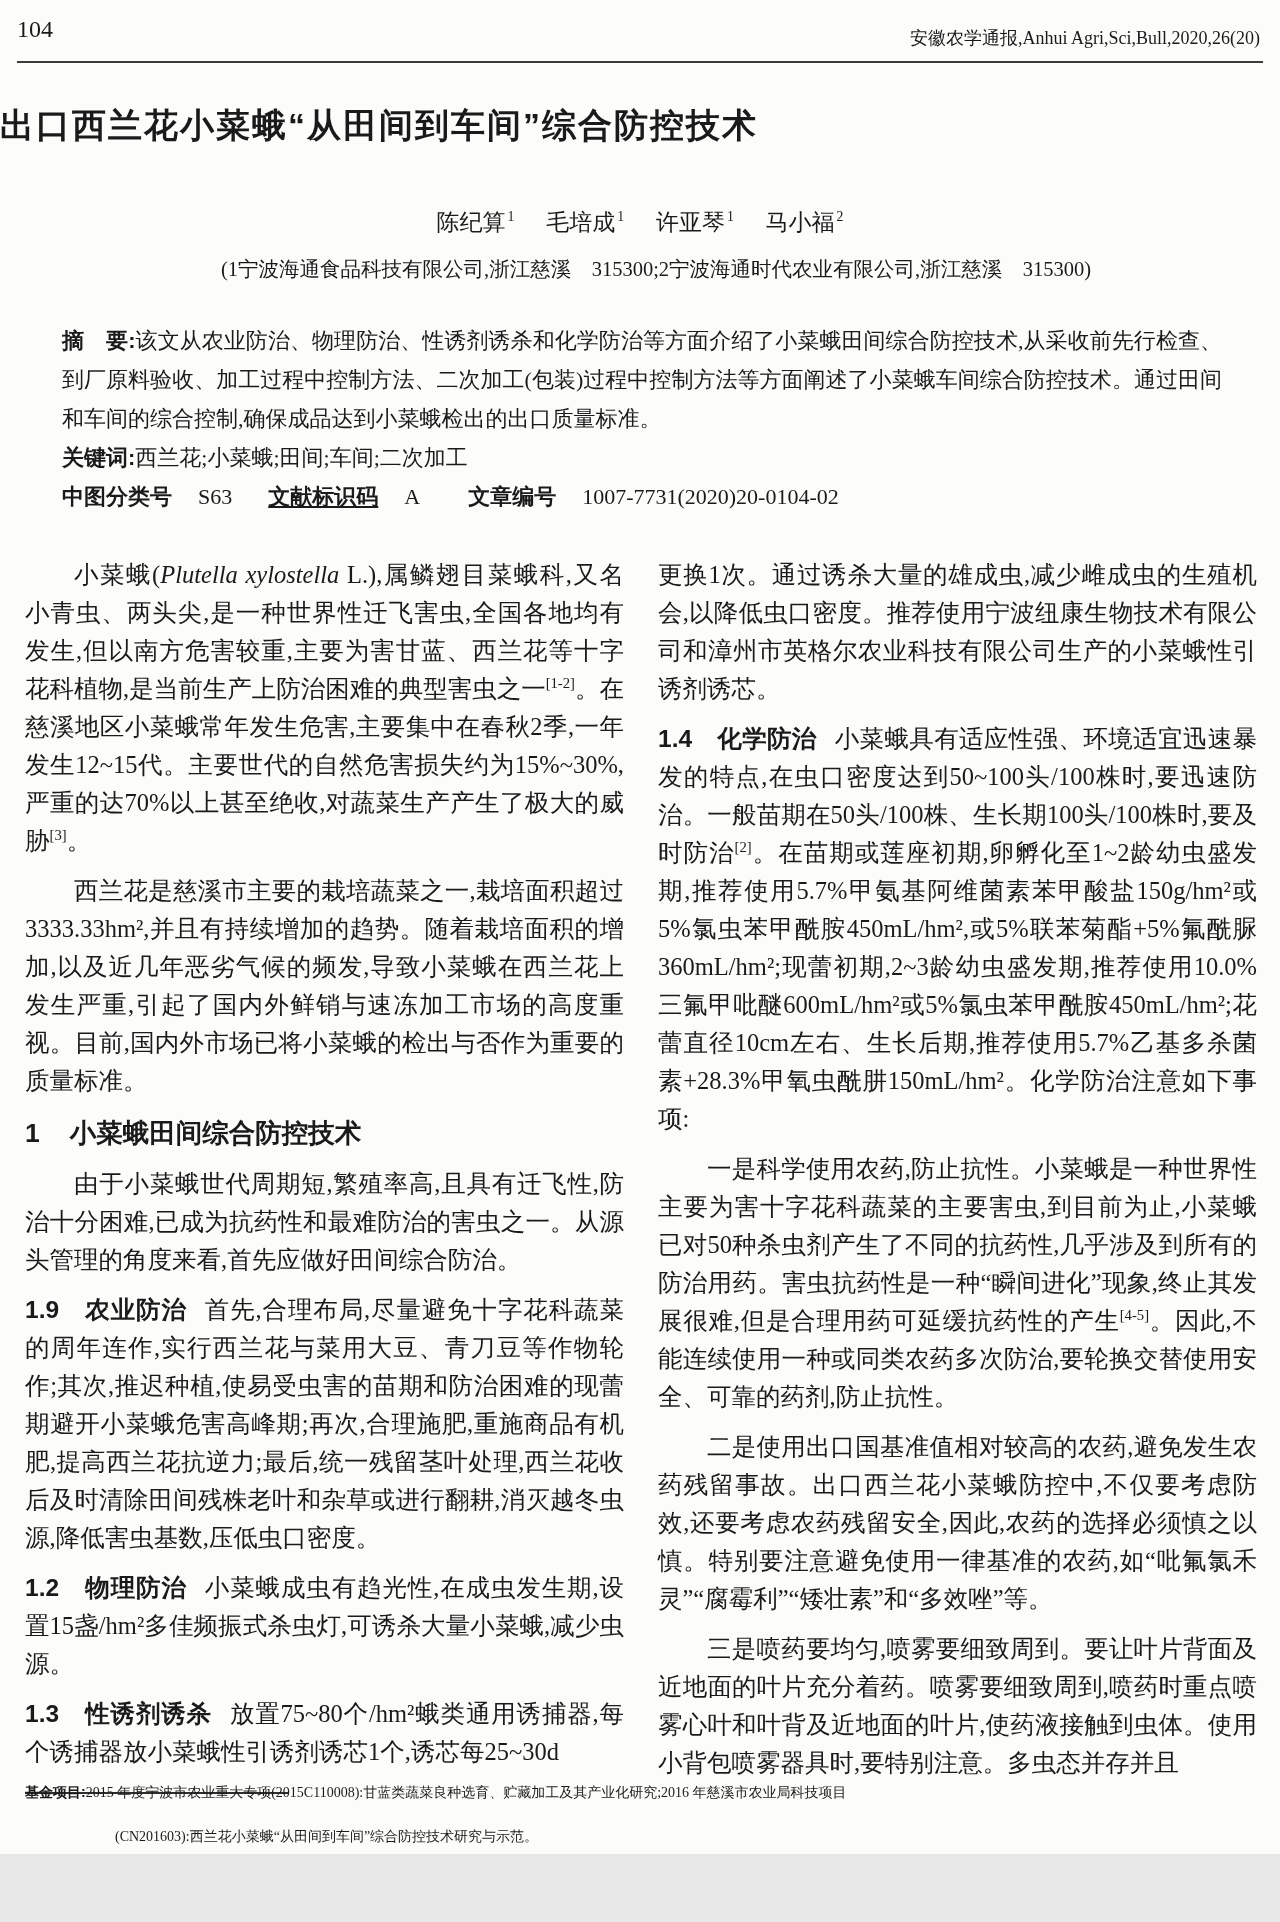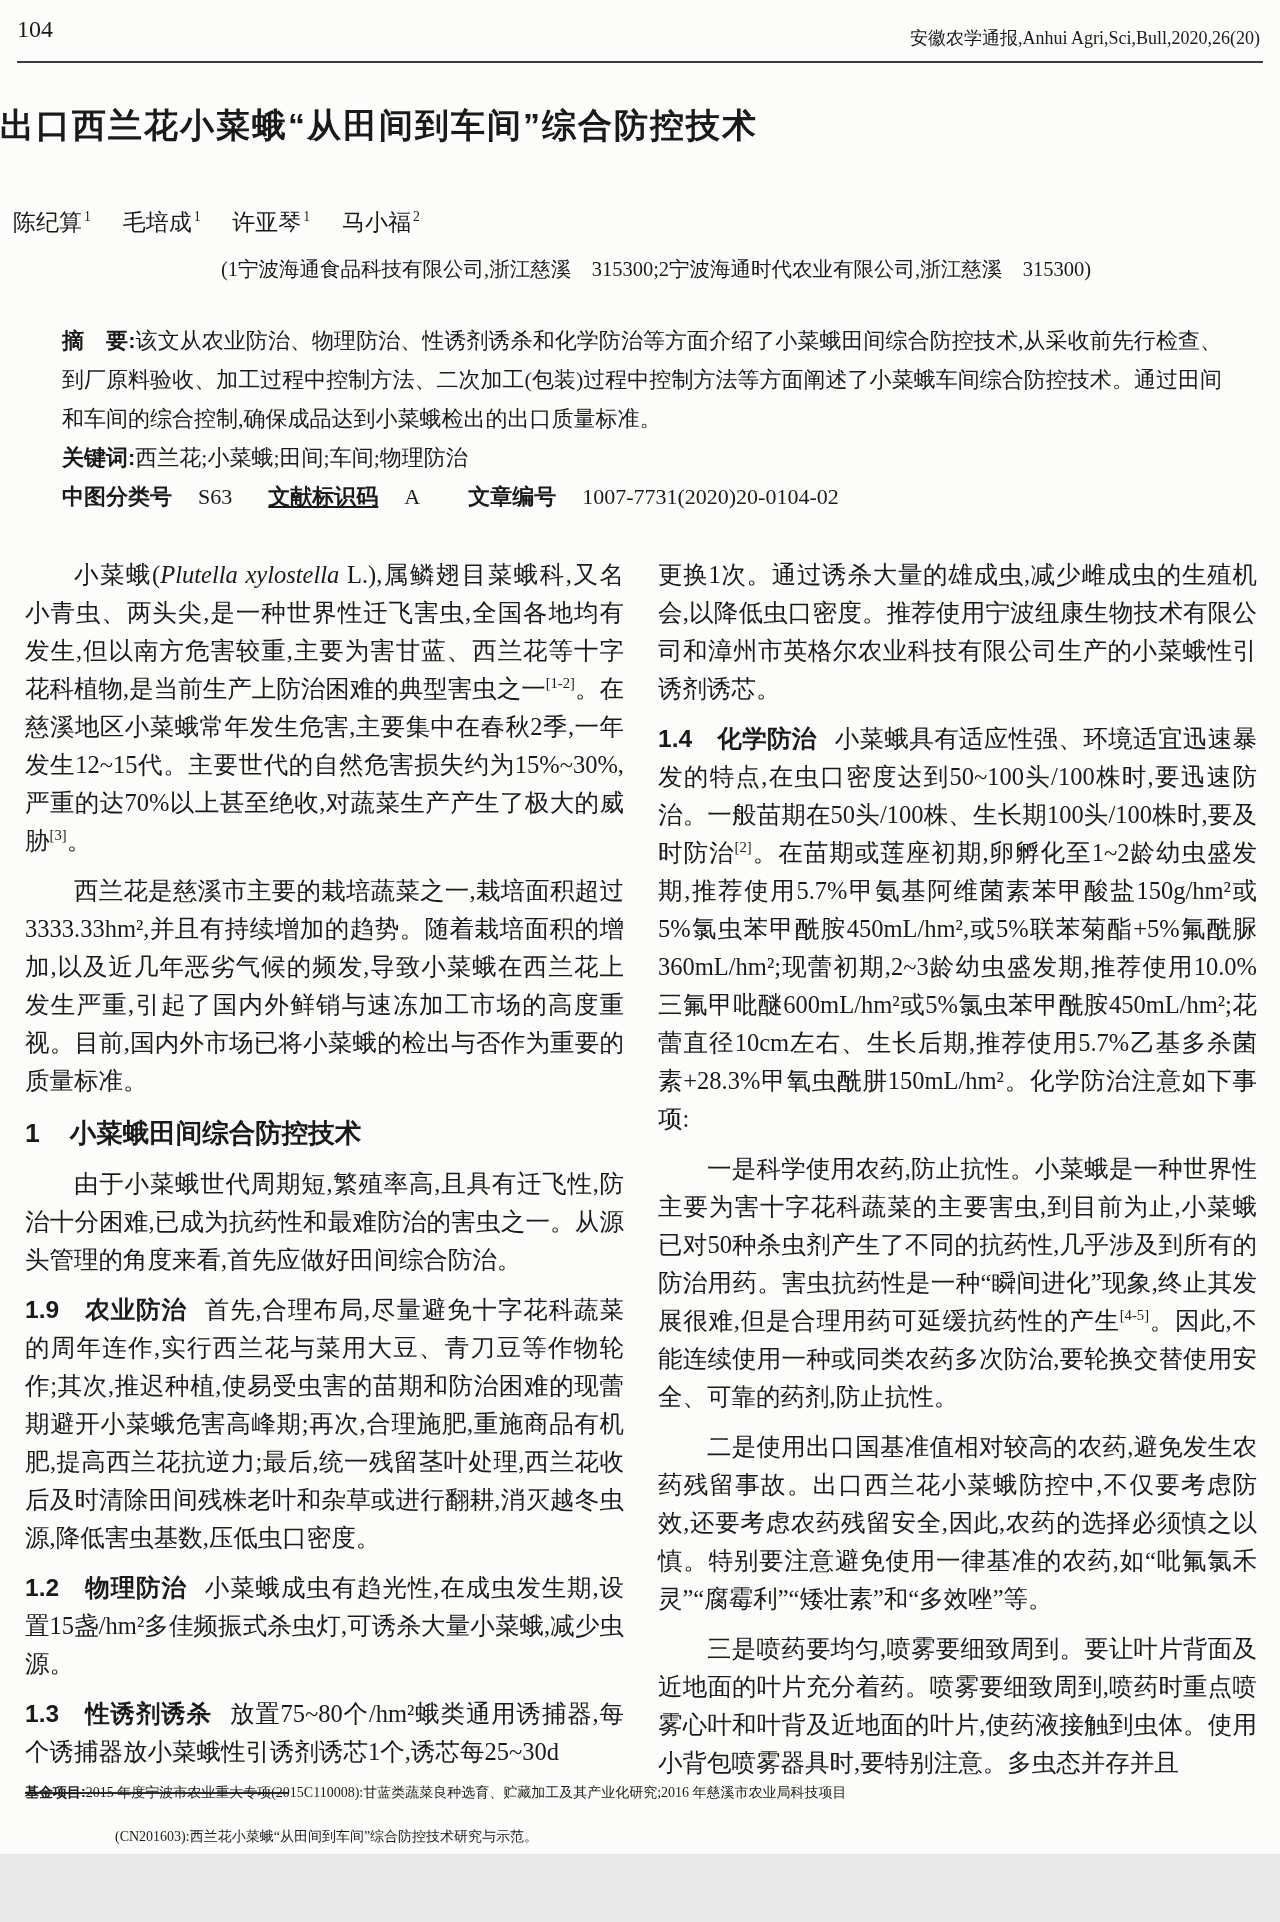--- a/index.html
+++ b/index.html
@@ -16,21 +16,21 @@
   .pagenum{position:absolute;top:16px;left:17px;font-size:24px;}
   .journal-cite{position:absolute;top:26px;right:20px;font-size:18px;}
   .header-rule{position:absolute;top:61px;left:17px;right:17px;height:2px;background:#3c3c3c;}
   
   .article-title{
     position:absolute;top:103px;left:0;width:100%;
     margin:0;
     font-family:"Liberation Sans","DejaVu Sans",sans-serif;
     font-weight:bold;font-size:34px;letter-spacing:2px;
   }
-  .authors{position:absolute;top:207px;left:0;width:100%;text-align:left;font-size:23px;}
+  .authors{position:absolute;top:207px;left:0;width:100%;text-align:center;font-size:23px;}
   .author{margin:0 13px;}
   .author .sup{margin-left:2px;}
   .affiliation{position:absolute;top:255px;left:16px;width:100%;text-align:center;font-size:20.5px;}
   .meta{position:absolute;top:321px;left:62px;right:58px;font-size:22px;line-height:39px;text-align:justify;}
   .meta .blab,.label{font-family:"Liberation Sans","DejaVu Sans",sans-serif;font-weight:bold;}
   .classline{text-align:left;}
   .classline .v{margin-left:26px;}
   .classline .g1{margin-left:36px;text-decoration:underline;}
   .classline .g2{margin-left:48px;}
   
@@ -74,21 +74,21 @@
     <span class="author"><span>陈纪算</span><span class="sup">1</span></span>
     <span class="author"><span>毛培成</span><span class="sup">1</span></span>
     <span class="author"><span>许亚琴</span><span class="sup">1</span></span>
     <span class="author"><span>马小福</span><span class="sup">2</span></span>
   </div>
 
   <div class="affiliation">(1宁波海通食品科技有限公司,浙江慈溪　315300;2宁波海通时代农业有限公司,浙江慈溪　315300)</div>
 
   <div class="meta">
     <div class="abstract"><span class="blab">摘　要:</span><span>该文从农业防治、物理防治、性诱剂诱杀和化学防治等方面介绍了小菜蛾田间综合防控技术,从采收前先行检查、到厂原料验收、加工过程中控制方法、二次加工(包装)过程中控制方法等方面阐述了小菜蛾车间综合防控技术。通过田间和车间的综合控制,确保成品达到小菜蛾检出的出口质量标准。</span></div>
-    <div class="keywordsline"><span class="blab">关键词:</span><span>西兰花;小菜蛾;田间;车间;物理防治</span></div>
+    <div class="keywordsline"><span class="blab">关键词:</span><span>西兰花;小菜蛾;田间;车间;二次加工</span></div>
     <div class="classline">
       <span class="blab">中图分类号</span><span class="v">S63</span><span class="blab g1">文献标识码</span><span class="v">A</span><span class="blab g2">文章编号</span><span class="v">1007-7731(2020)20-0104-02</span>
     </div>
   </div>
 
   <div class="columns">
 
     <div class="col">
       <p class="indent"><span>小菜蛾(</span><span class="latin">Plutella xylostella</span><span> L.),属鳞翅目菜蛾科,又名小青虫、两头尖,是一种世界性迁飞害虫,全国各地均有发生,但以南方危害较重,主要为害甘蓝、西兰花等十字花科植物,是当前生产上防治困难的典型害虫之一</span><span class="sup">[1-2]</span><span>。在慈溪地区小菜蛾常年发生危害,主要集中在春秋2季,一年发生12~15代。主要世代的自然危害损失约为15%~30%,严重的达70%以上甚至绝收,对蔬菜生产产生了极大的威胁</span><span class="sup">[3]</span><span>。</span></p>
       <p class="indent">西兰花是慈溪市主要的栽培蔬菜之一,栽培面积超过3333.33hm²,并且有持续增加的趋势。随着栽培面积的增加,以及近几年恶劣气候的频发,导致小菜蛾在西兰花上发生严重,引起了国内外鲜销与速冻加工市场的高度重视。目前,国内外市场已将小菜蛾的检出与否作为重要的质量标准。</p>

